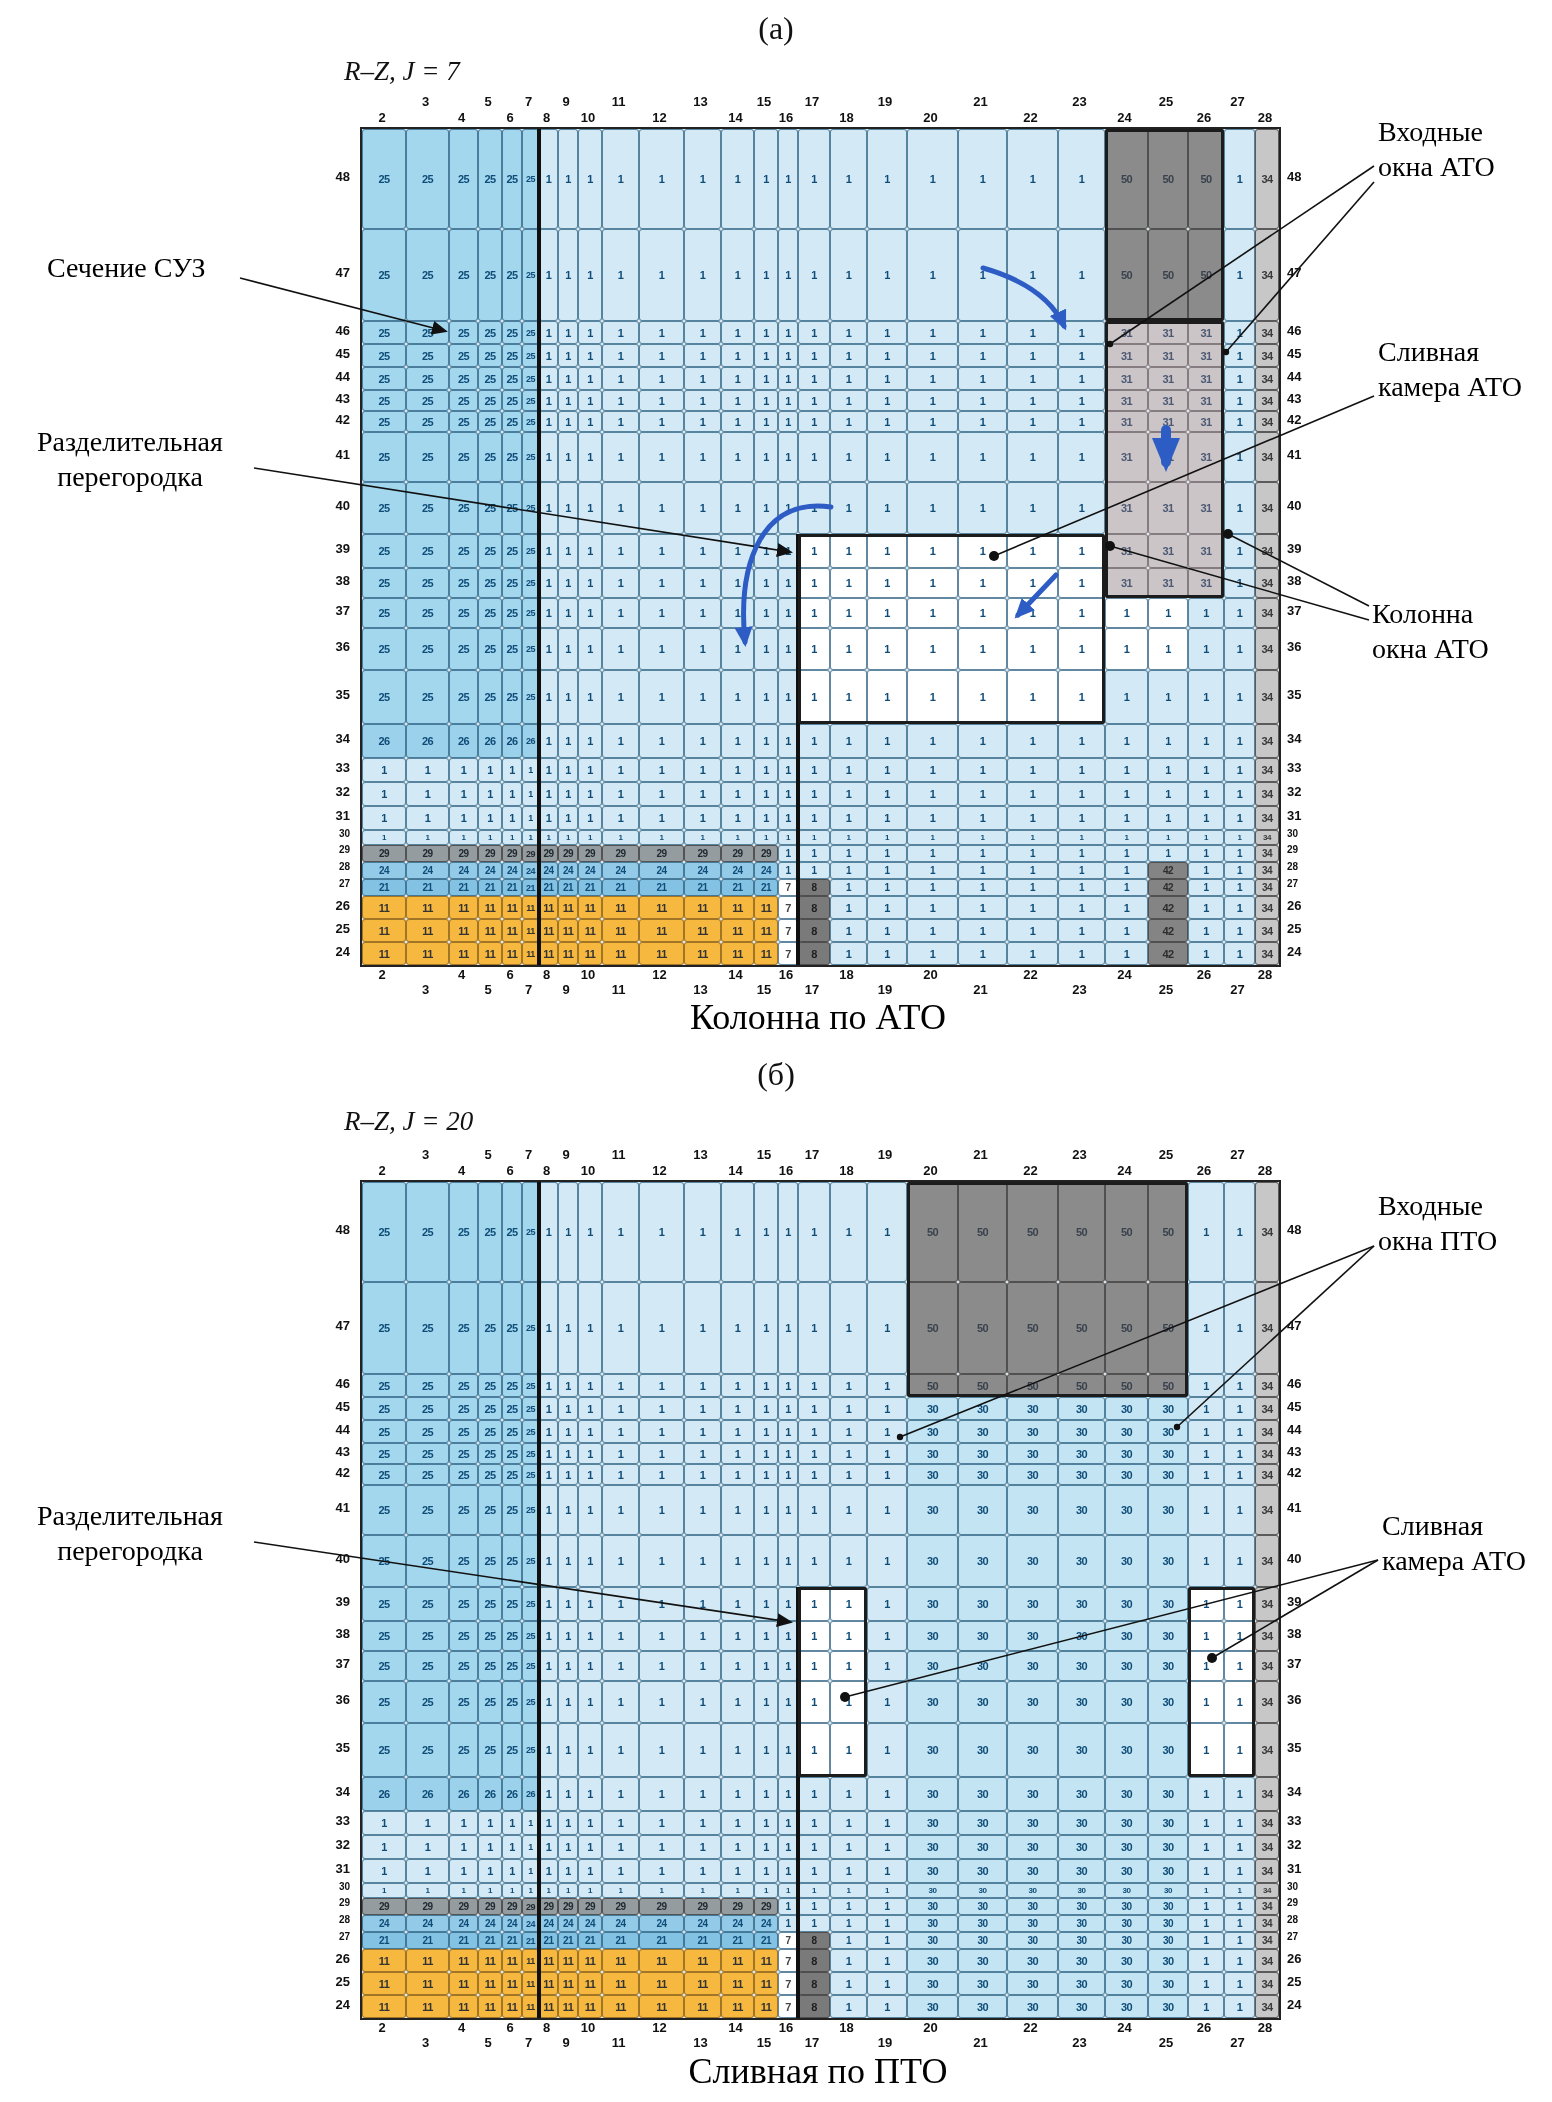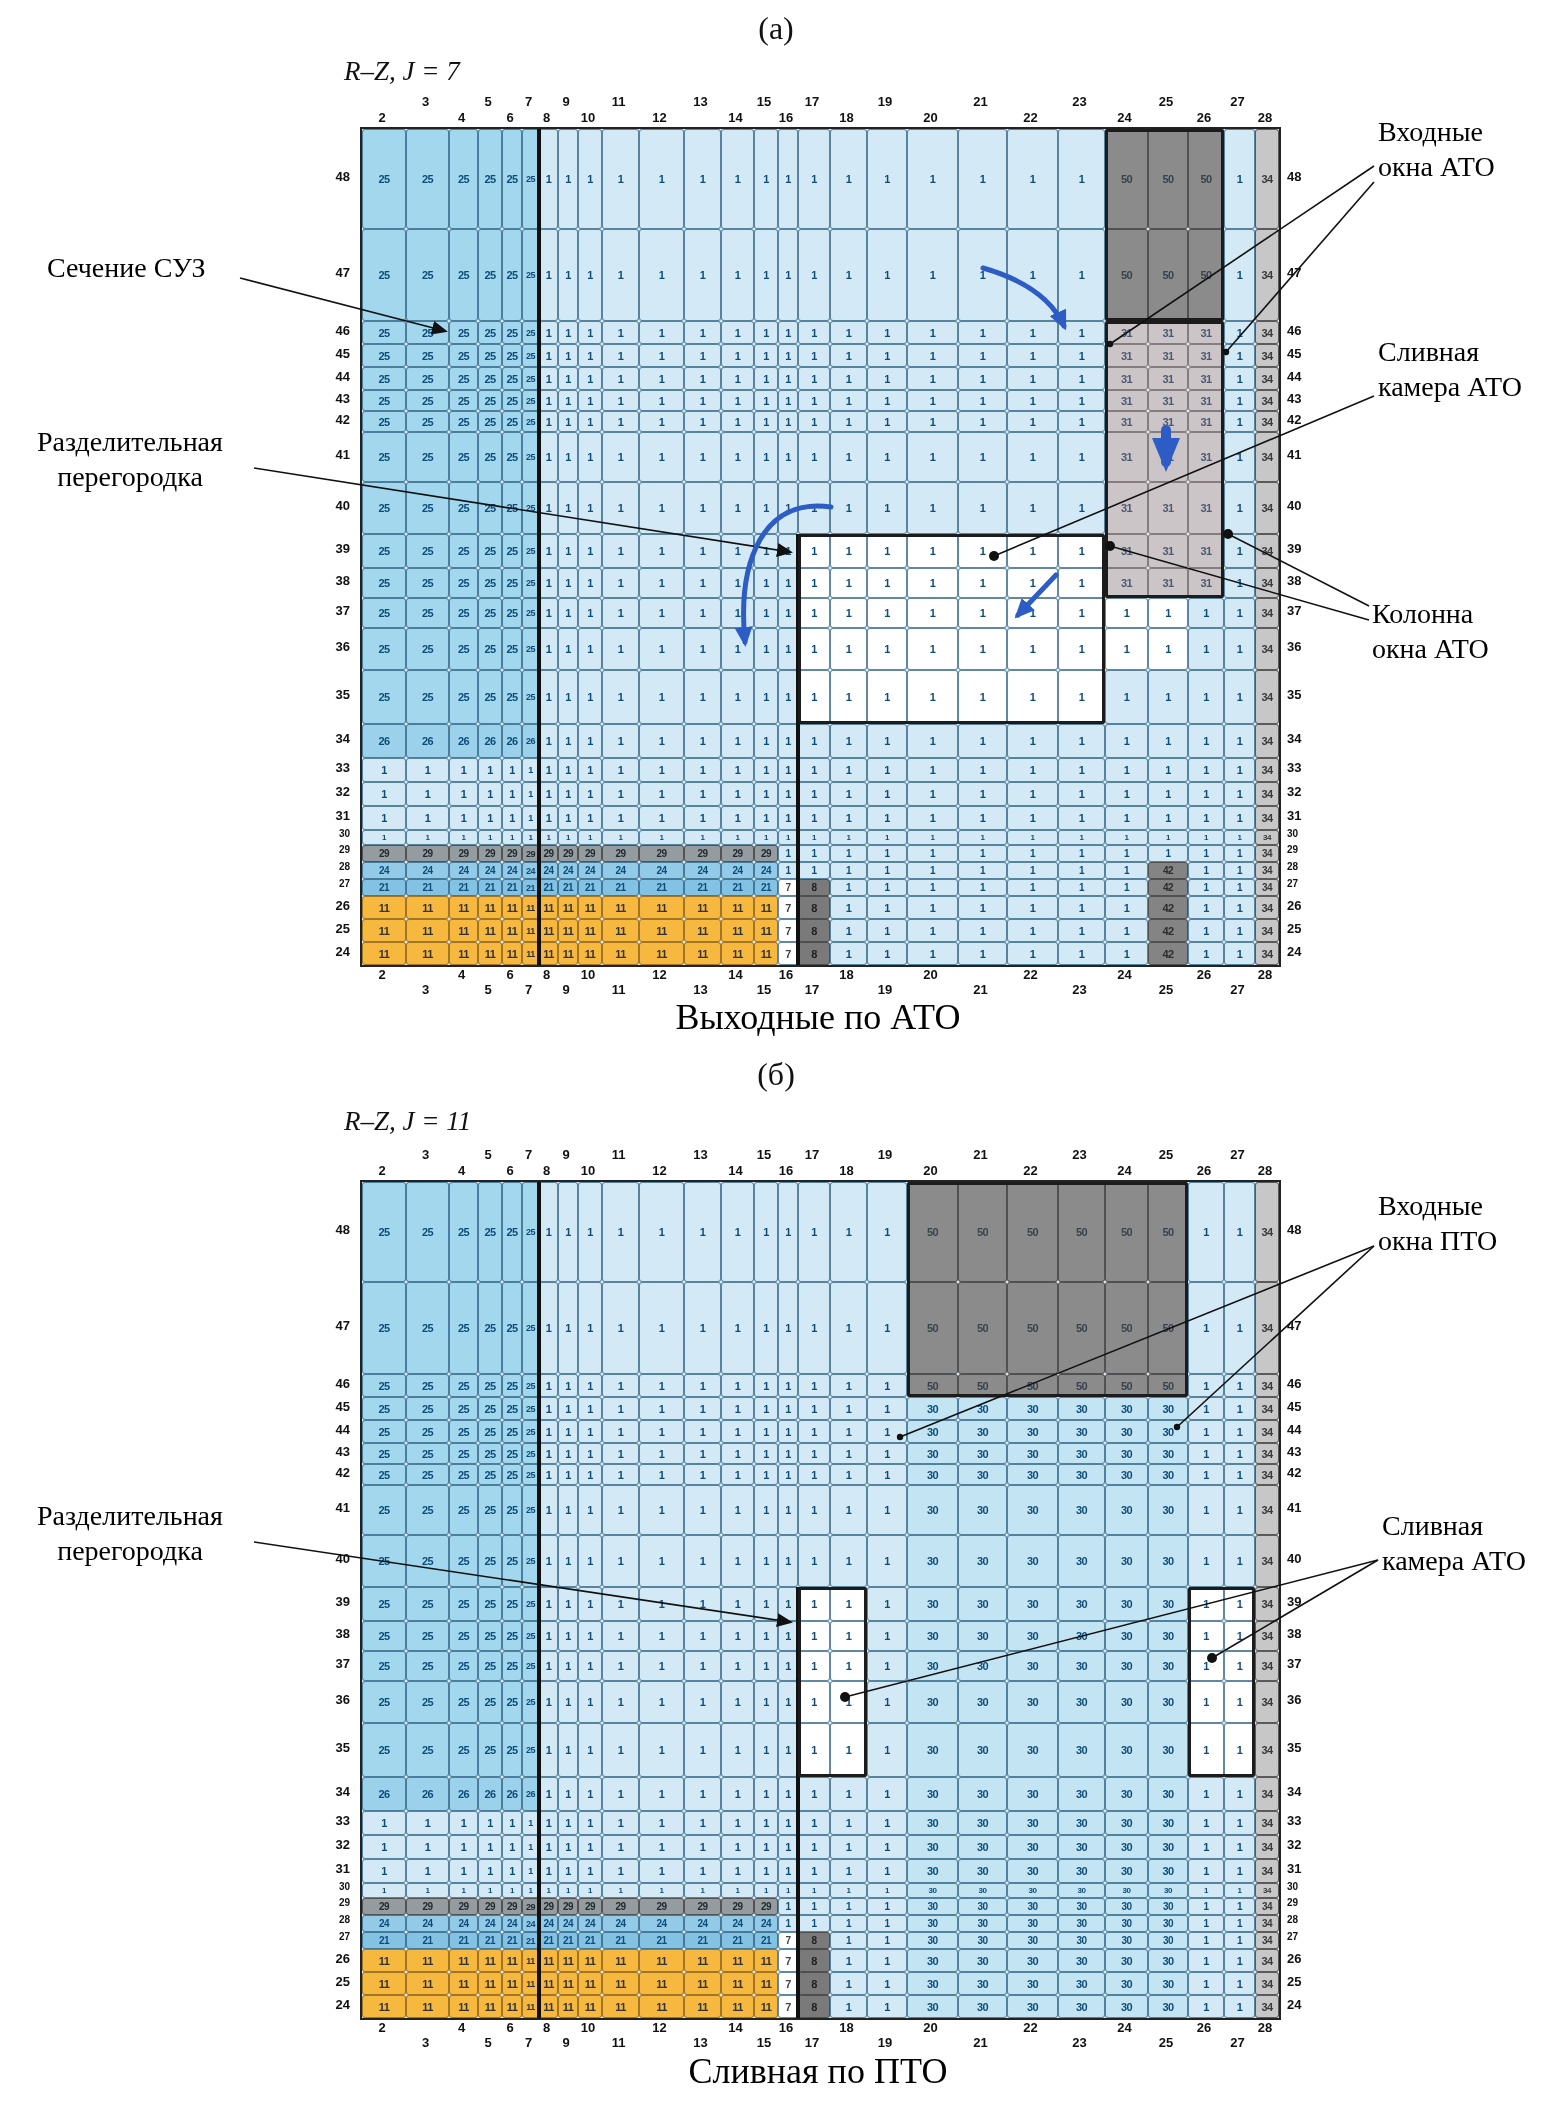--- a/index.html
+++ b/index.html
@@ -763,26 +763,26 @@
         <div class="cell c-n" style="left: 786px; top: 813px; width: 40px; height: 23px; font-size: 11px;">42</div>
         <div class="cell c-b" style="left: 826px; top: 813px; width: 36px; height: 23px; font-size: 11px;">1</div>
         <div class="cell c-b" style="left: 862px; top: 813px; width: 31px; height: 23px; font-size: 11px;">1</div>
         <div class="cell c-g" style="left: 893px; top: 813px; width: 24px; height: 23px; font-size: 11px;">34</div>
         <div class="wall" style="left: 175px; top: 0px; height: 836px;"></div>
         <div class="wall" style="left: 434px; top: 405px; height: 431px;"></div>
         <div class="region-outline" style="left: 743px; top: 0px; width: 119px; height: 192px;"></div>
         <div class="region-outline" style="left: 743px; top: 192px; width: 119px; height: 277px;"></div>
         <div class="region-outline" style="left: 436px; top: 405px; width: 307px; height: 190px;"></div>
       </div>
-    <div class="caption" style="top: 996px;">Выходные по АТО</div>
+    <div class="caption" style="top: 996px;">Колонна по АТО</div>
   </div>
 
   <div>
     <div class="panel-title" style="top: 1056px;">(б)</div>
-    <div class="mesh-label" style="left: 344px; top: 1106px;">R–Z, J = 11</div>
+    <div class="mesh-label" style="left: 344px; top: 1106px;">R–Z, J = 20</div>
     <div class="grid-area" style="left: 360px; top: 1180px; width: 921px; height: 840px;">
         <div class="cell c-a" style="left: 0px; top: 0px; width: 44px; height: 100px; font-size: 11px;">25</div>
         <div class="cell c-a" style="left: 44px; top: 0px; width: 43px; height: 100px; font-size: 11px;">25</div>
         <div class="cell c-a" style="left: 87px; top: 0px; width: 29px; height: 100px; font-size: 11px;">25</div>
         <div class="cell c-a" style="left: 116px; top: 0px; width: 24px; height: 100px; font-size: 11px;">25</div>
         <div class="cell c-a" style="left: 140px; top: 0px; width: 20px; height: 100px; font-size: 11px;">25</div>
         <div class="cell c-a" style="left: 160px; top: 0px; width: 17px; height: 100px; font-size: 9px;">25</div>
         <div class="cell c-b" style="left: 177px; top: 0px; width: 19px; height: 100px; font-size: 11px;">1</div>
         <div class="cell c-b" style="left: 196px; top: 0px; width: 20px; height: 100px; font-size: 11px;">1</div>
         <div class="cell c-b" style="left: 216px; top: 0px; width: 24px; height: 100px; font-size: 11px;">1</div>

